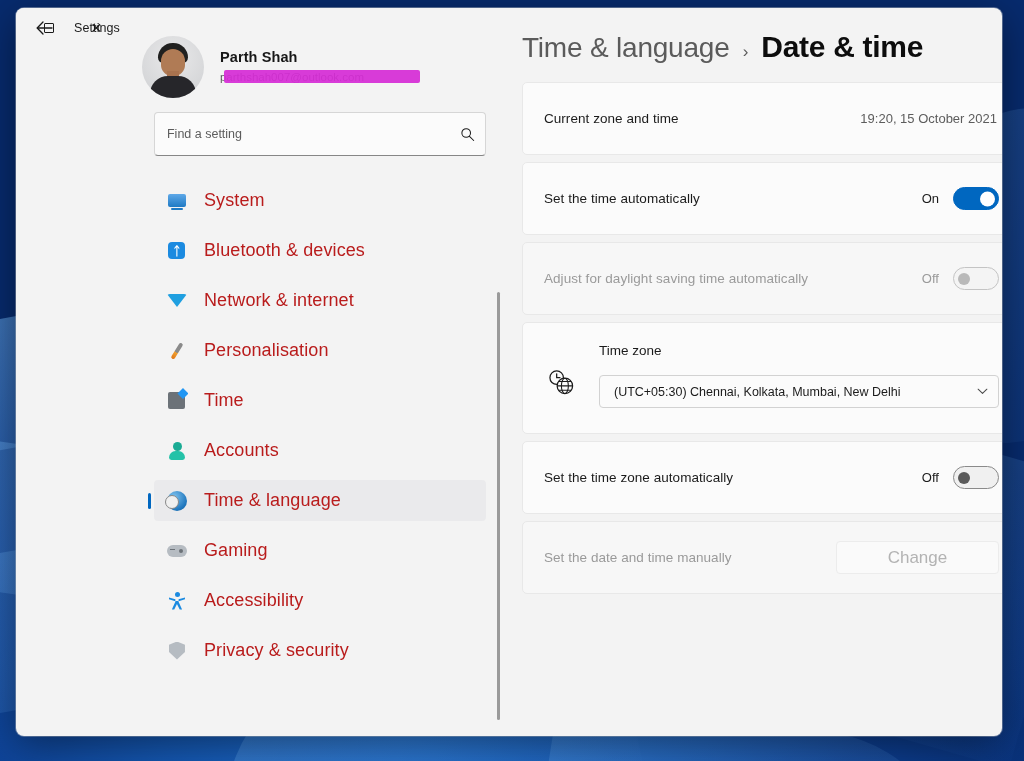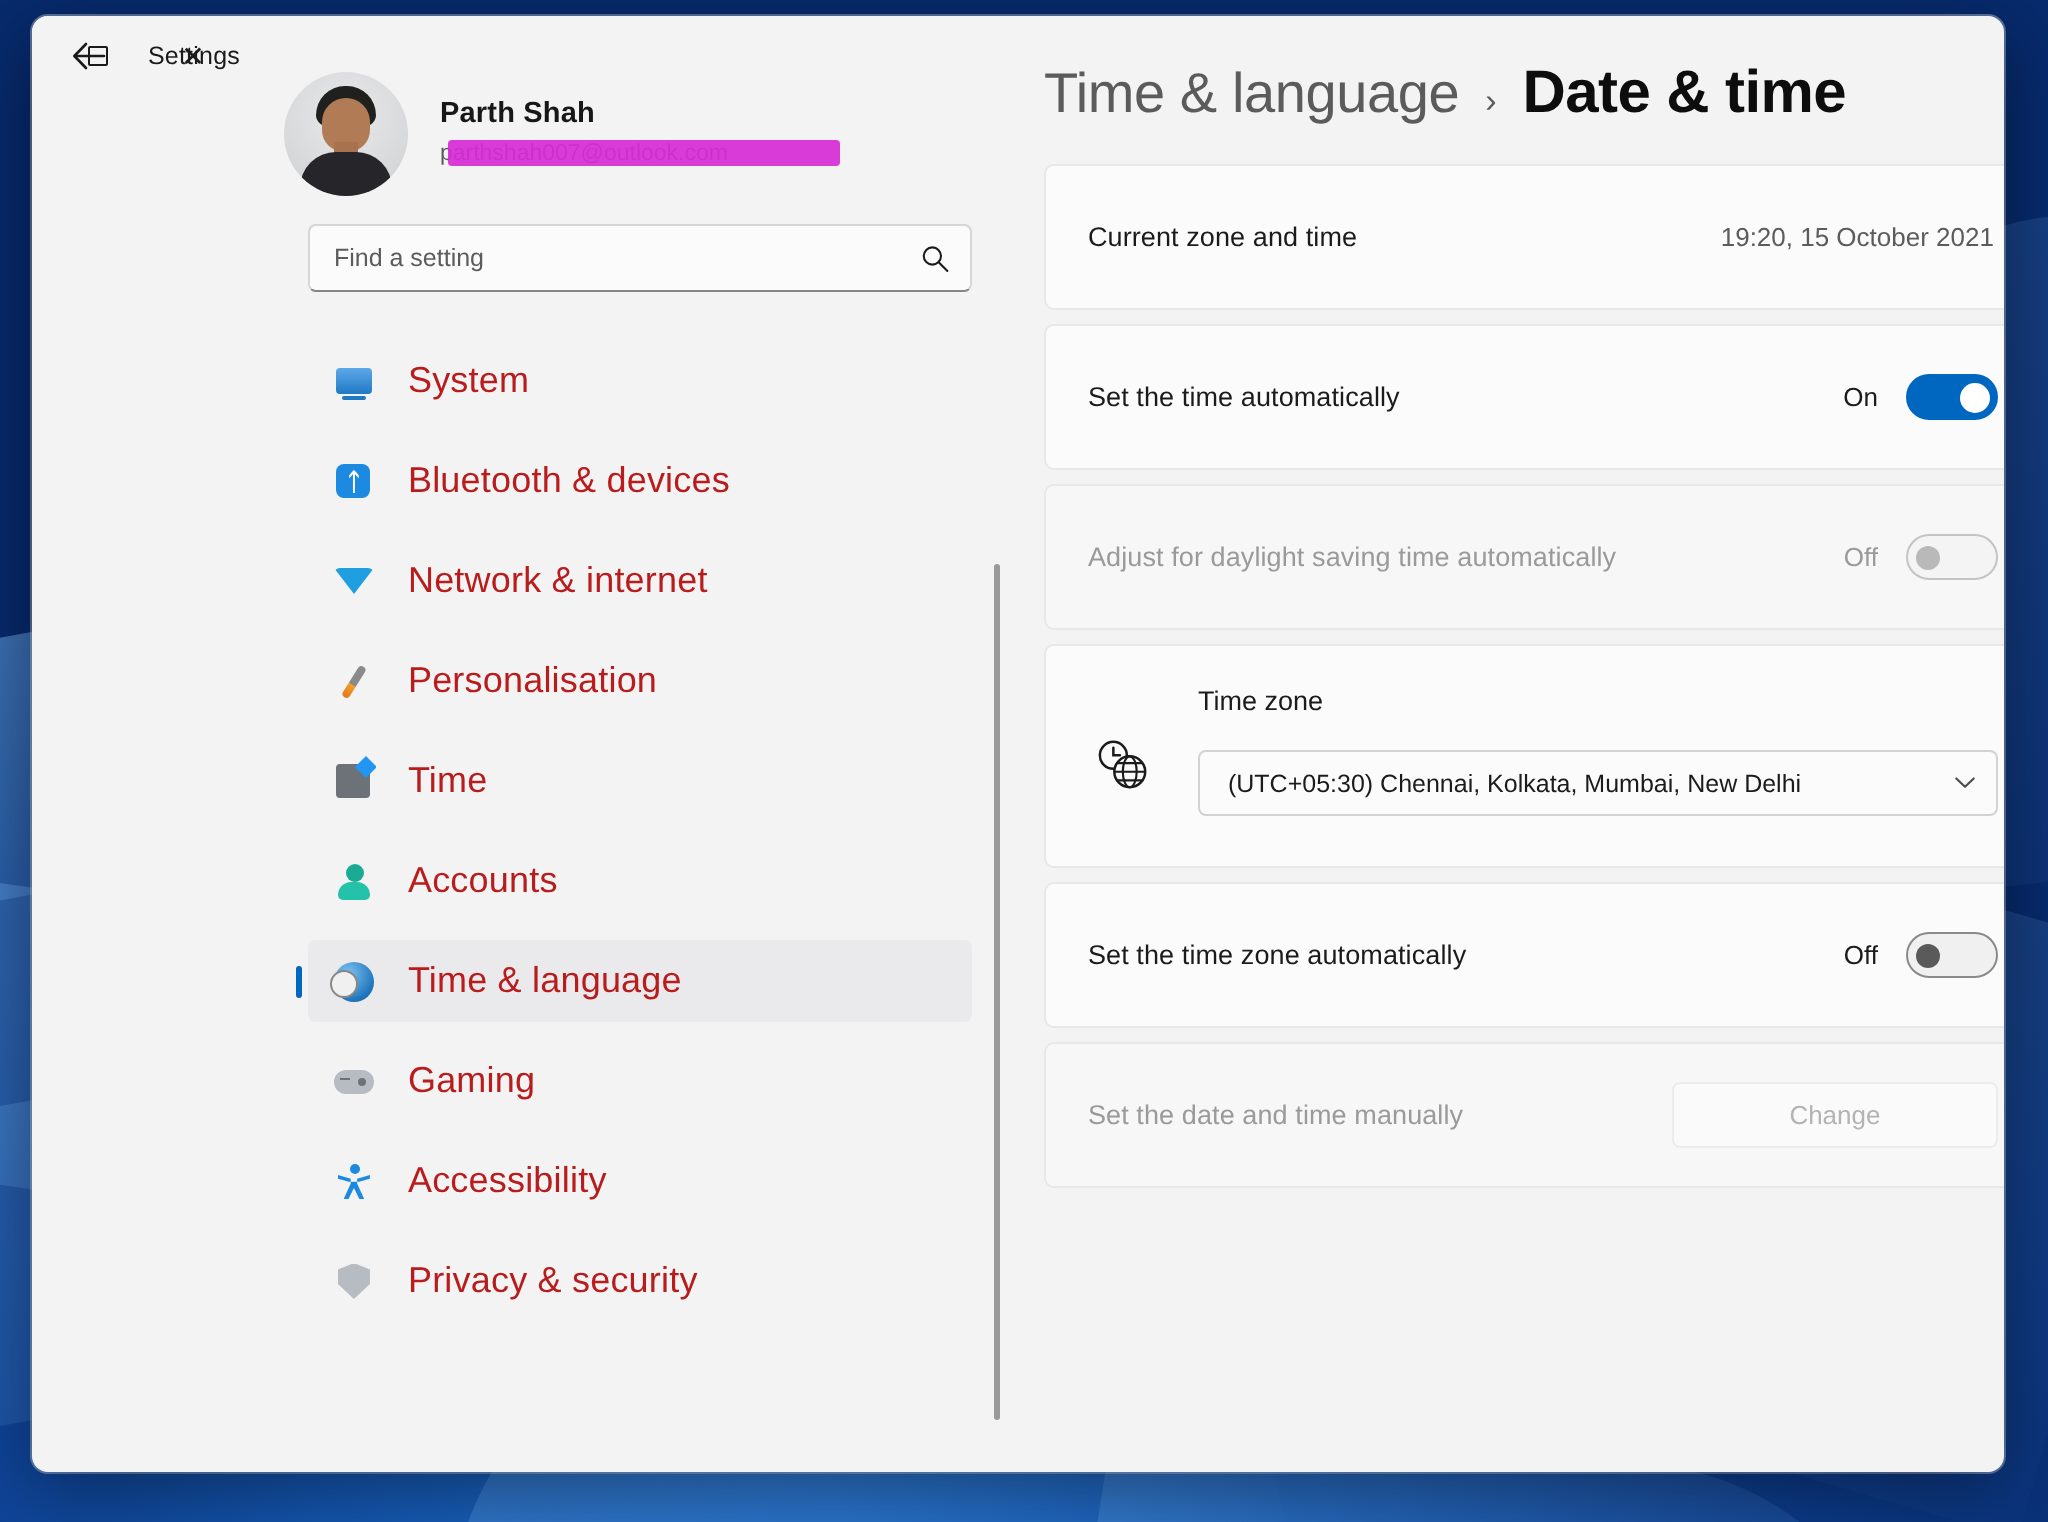--- a/index.html
+++ b/index.html
@@ -153,21 +153,21 @@
     position: absolute;
     left: 4px; top: -1px;
     width: 196px; height: 13px;
     background: #d62bd6;
     border-radius: 2px;
     opacity: .92;
   }
 
   .search-wrap { padding: 8px 24px 0 34px; }
   .search-box {
-    height: 34px;
+    height: 44px;
     background: #fbfbfb;
     border: 1px solid #d6d6d6;
     border-bottom: 1.6px solid #868686;
     border-radius: 4px;
     display: flex;
     align-items: center;
     padding: 0 10px 0 12px;
   }
   .search-input {
     flex: 1 1 auto;
@@ -349,21 +349,21 @@
   }
   .combo-chevron { color: #4a4a4a; font-size: 10px; margin-left: 6px; }
 
   .change-btn {
     min-width: 163px;
     height: 33px;
     border: 1px solid #ececec;
     background: #fafafa;
     border-radius: 4px;
     font-family: "Liberation Sans", sans-serif;
-    font-size: 13px;
+    font-size: 17px;
     color: #b3b3b3;
     cursor: default;
   }
 
   .main-scrollbar {
     position: absolute;
     right: 10px;
     top: 148px;
     width: 3px;
     height: 268px;

